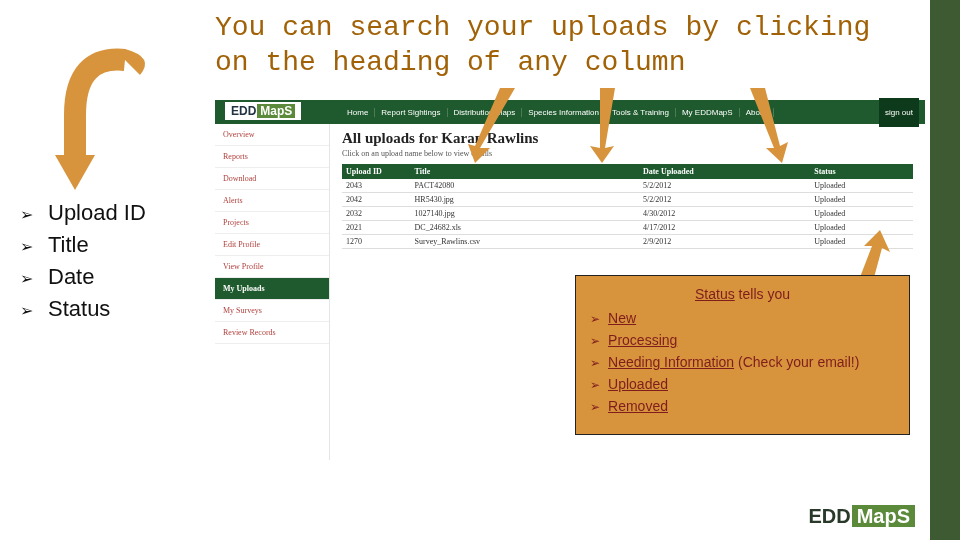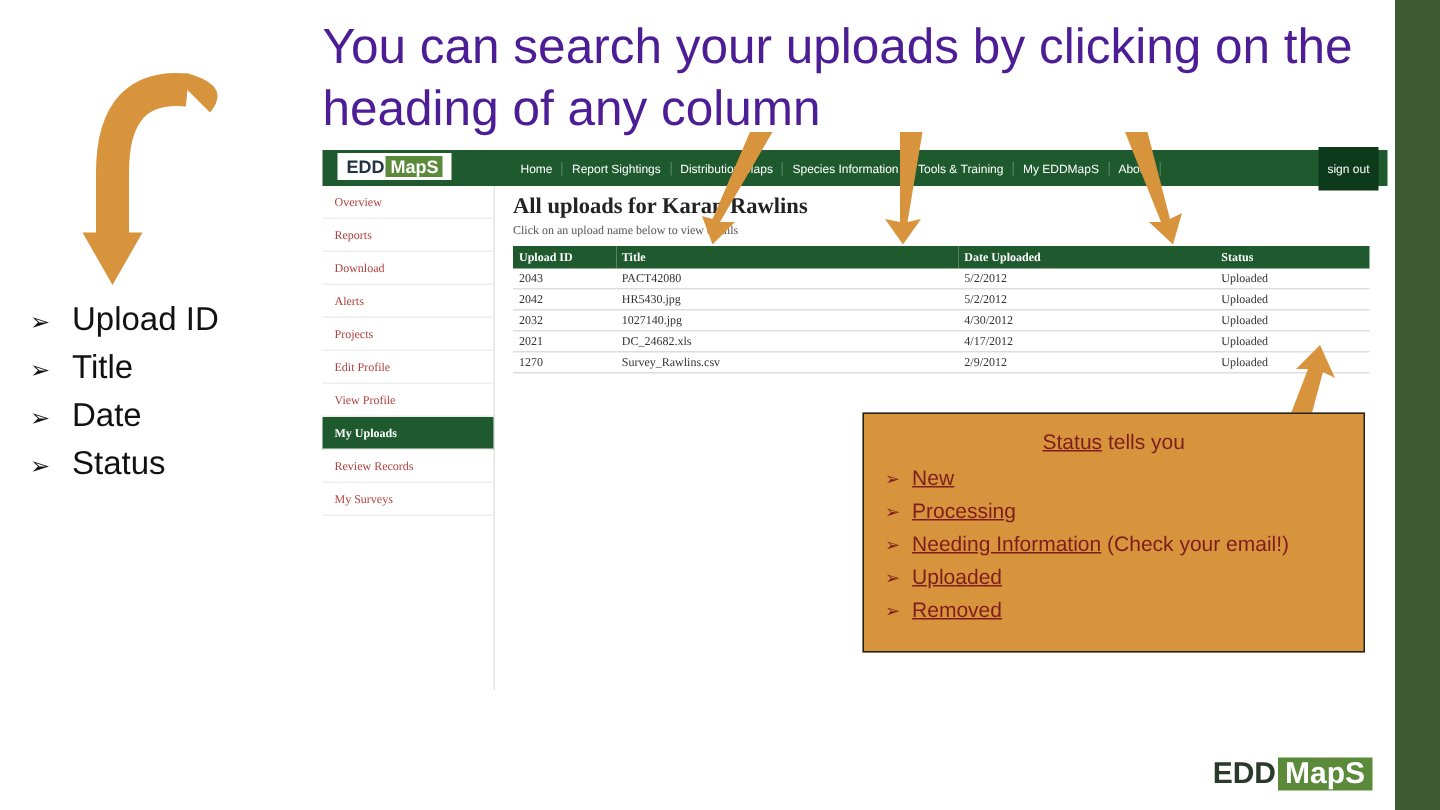--- a/index.html
+++ b/index.html
@@ -14,23 +14,24 @@
     position: absolute;
     right: 0; top: 0;
     width: 30px; height: 540px;
     background: #3e5a33;
   }
 
   .heading {
     position: absolute;
     left: 215px; top: 10px;
     width: 700px;
-    font-size: 33px;
-    color: #4c1d95;
+    font-size: 28px;
+    color: #a16207;
     line-height: 1.25;
+    font-family: Liberation Mono, monospace;
   }
 
   
   .big-arrow {
     position: absolute;
     left: 45px; top: 45px;
     width: 135px; height: 150px;
   }
 
   
@@ -195,22 +196,22 @@
   <div class="shot-body">
     <div class="sidebar">
       <div>Overview</div>
       <div>Reports</div>
       <div>Download</div>
       <div>Alerts</div>
       <div>Projects</div>
       <div>Edit Profile</div>
       <div>View Profile</div>
       <div class="active">My Uploads</div>
+      <div>My Surveys</div>
       <div>Review Records</div>
-      <div>My Surveys</div>
     </div>
     <div class="main-pane">
       <div class="page-title">All uploads for Karan Rawlins</div>
       <div class="page-sub">Click on an upload name below to view details</div>
       <table class="uploads-table">
         <thead>
           <tr>
             <th style="width:12%">Upload ID</th>
             <th style="width:40%">Title</th>
             <th style="width:30%">Date Uploaded</th>

